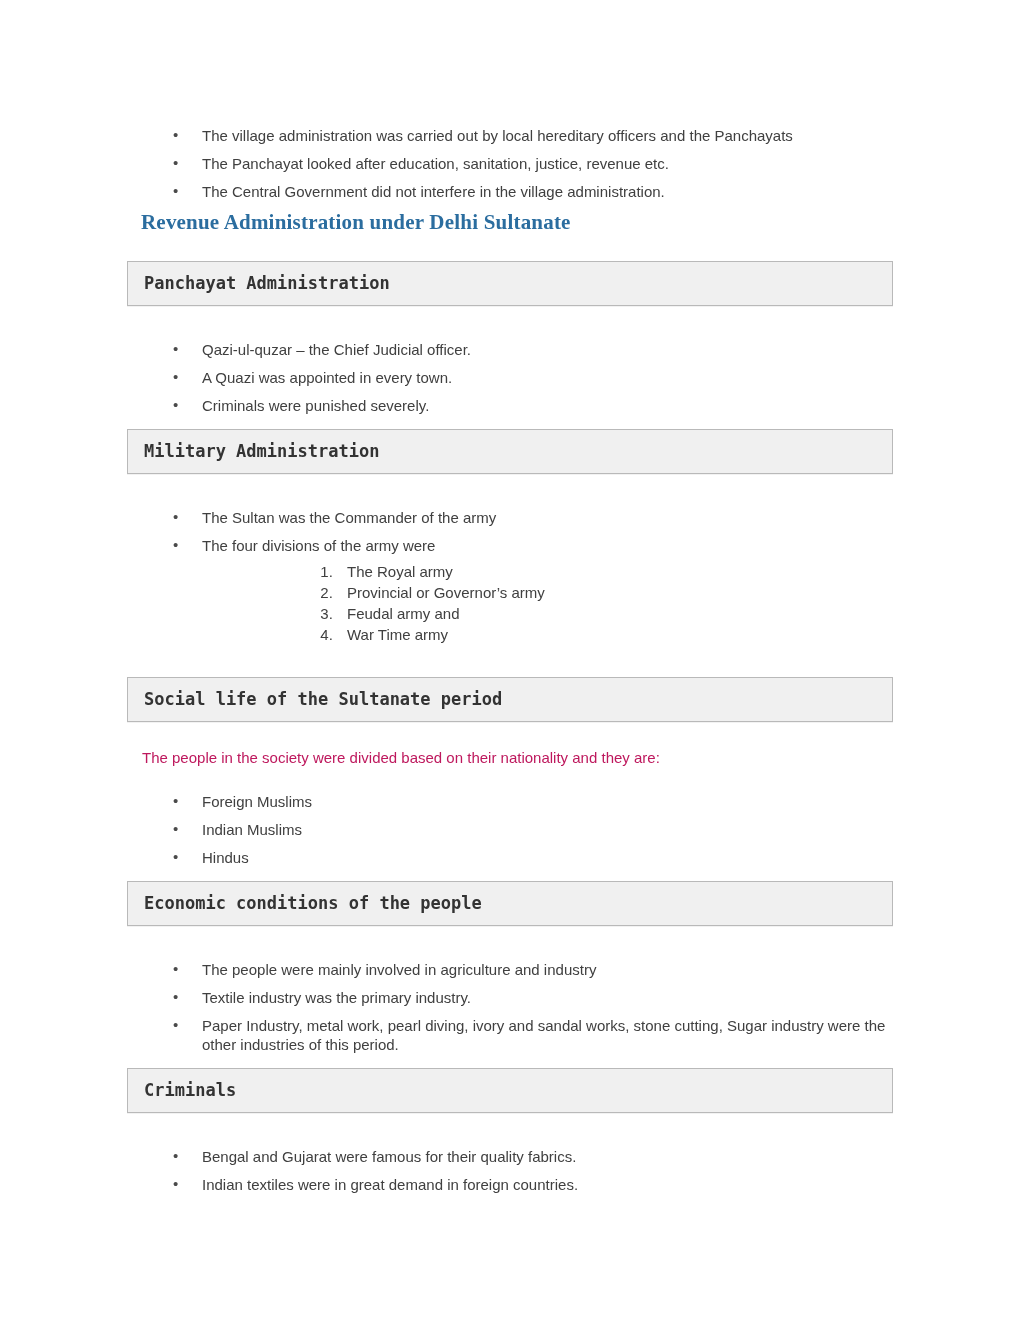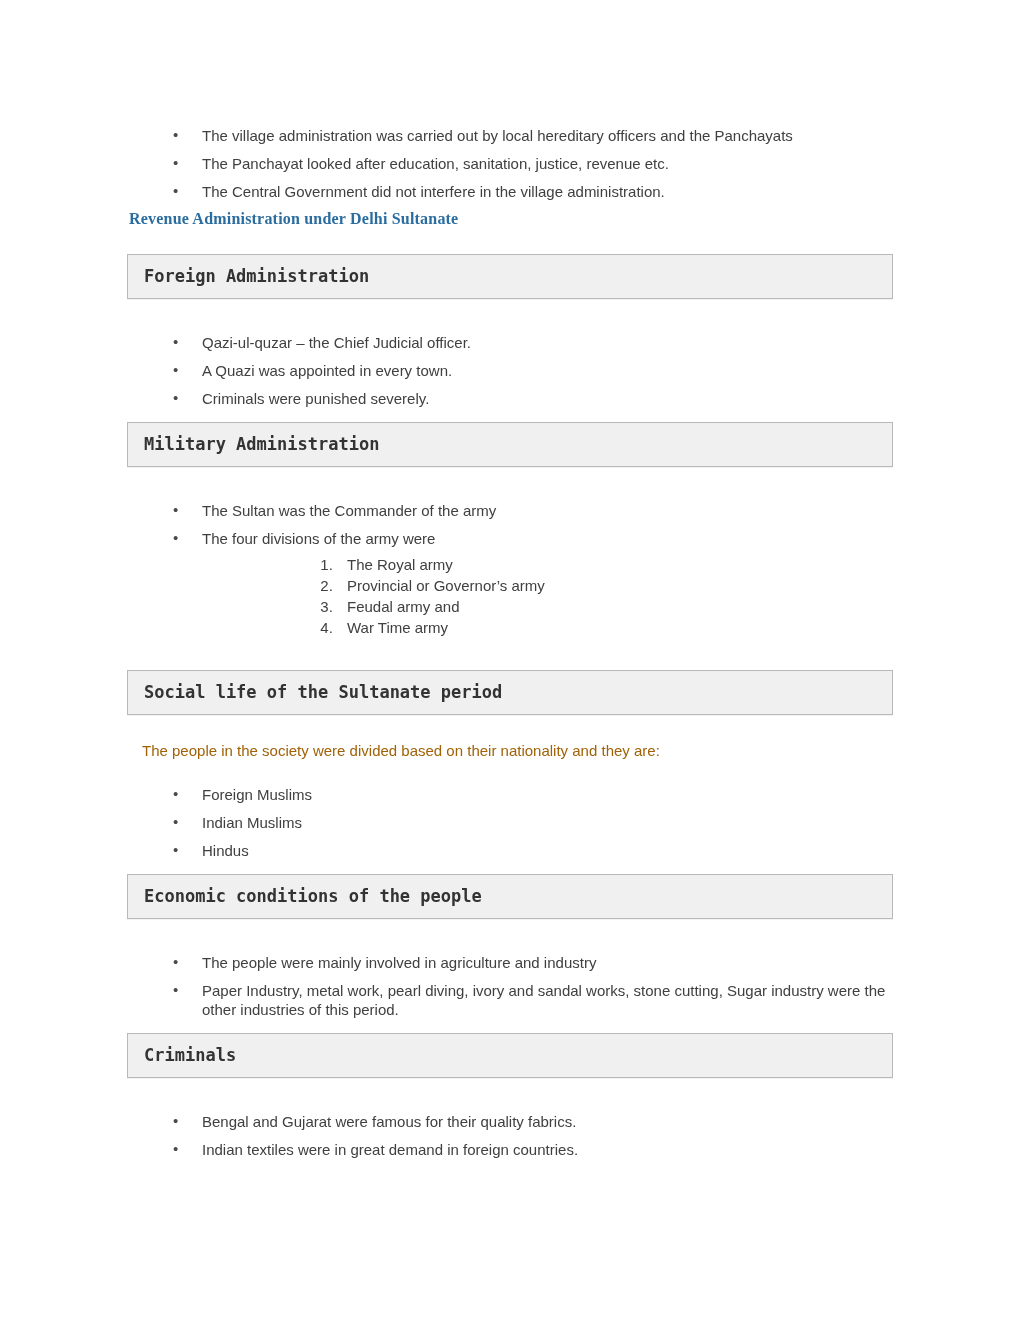--- a/index.html
+++ b/index.html
@@ -31,24 +31,24 @@
     position: absolute;
     left: 46px;
     top: -1px;
     font-size: 15px;
     color: #4a4a4a;
   }
 
   
   h2.blue-heading {
     font-family: "Liberation Serif", serif;
-    font-size: 16px;
+    font-size: 21px;
     font-weight: 600;
     color: #2b6d9f;
-    margin: 8px 0 26px 2px;
+    margin: 8px 0 26px 14px;
     letter-spacing: 0.2px;
   }
 
   
   .section-box {
     border: 1px solid #b9b9b9;
     background: #f0f0f0;
     padding: 11px 16px 12px 16px;
     margin: 14px 0 34px 0;
     box-shadow: 0 1px 0 rgba(0,0,0,0.05);
@@ -72,21 +72,21 @@
     line-height: 20px;
     margin-bottom: 1px;
     color: #404040;
     padding-left: 10px;
   }
 
   
   p.para {
     font-size: 15px;
     line-height: 20px;
-    color: #a16207;
+    color: #be185d;
     margin: -8px 0 24px 15px;
   }
 
   
   ul.bullets li.multiline { max-width: 870px; }
 </style>
 </head>
 <body>
 
 <div class="page">
@@ -94,21 +94,21 @@
   <ul class="bullets">
     <li>The village administration was carried out by local hereditary officers and the Panchayats</li>
     <li>The Panchayat looked after education, sanitation, justice, revenue etc.</li>
     <li>The Central Government did not interfere in the village administration.</li>
   </ul>
 
   <h2 class="blue-heading">Revenue Administration under Delhi Sultanate</h2>
 
 
   <div class="section-box">
-    <span class="section-title">Foreign Administration</span>
+    <span class="section-title">Panchayat Administration</span>
   </div>
   <ul class="bullets">
     <li>Qazi-ul-quzar – the Chief Judicial officer.</li>
     <li>A Quazi was appointed in every town.</li>
     <li>Criminals were punished severely.</li>
   </ul>
 
   <div class="section-box">
     <span class="section-title">Military Administration</span>
   </div>
@@ -131,20 +131,21 @@
     <li>Foreign Muslims</li>
     <li>Indian Muslims</li>
     <li>Hindus</li>
   </ul>
 
   <div class="section-box">
     <span class="section-title">Economic conditions of the people</span>
   </div>
   <ul class="bullets">
     <li>The people were mainly involved in agriculture and industry</li>
+    <li>Textile industry was the primary industry.</li>
     <li class="multiline">Paper Industry, metal work, pearl diving, ivory and sandal works, stone cutting, Sugar industry were the other industries of this period.</li>
   </ul>
 
   <div class="section-box">
     <span class="section-title">Criminals</span>
   </div>
   <ul class="bullets">
     <li>Bengal and Gujarat were famous for their quality fabrics.</li>
     <li>Indian textiles were in great demand in foreign countries.</li>
   </ul>

